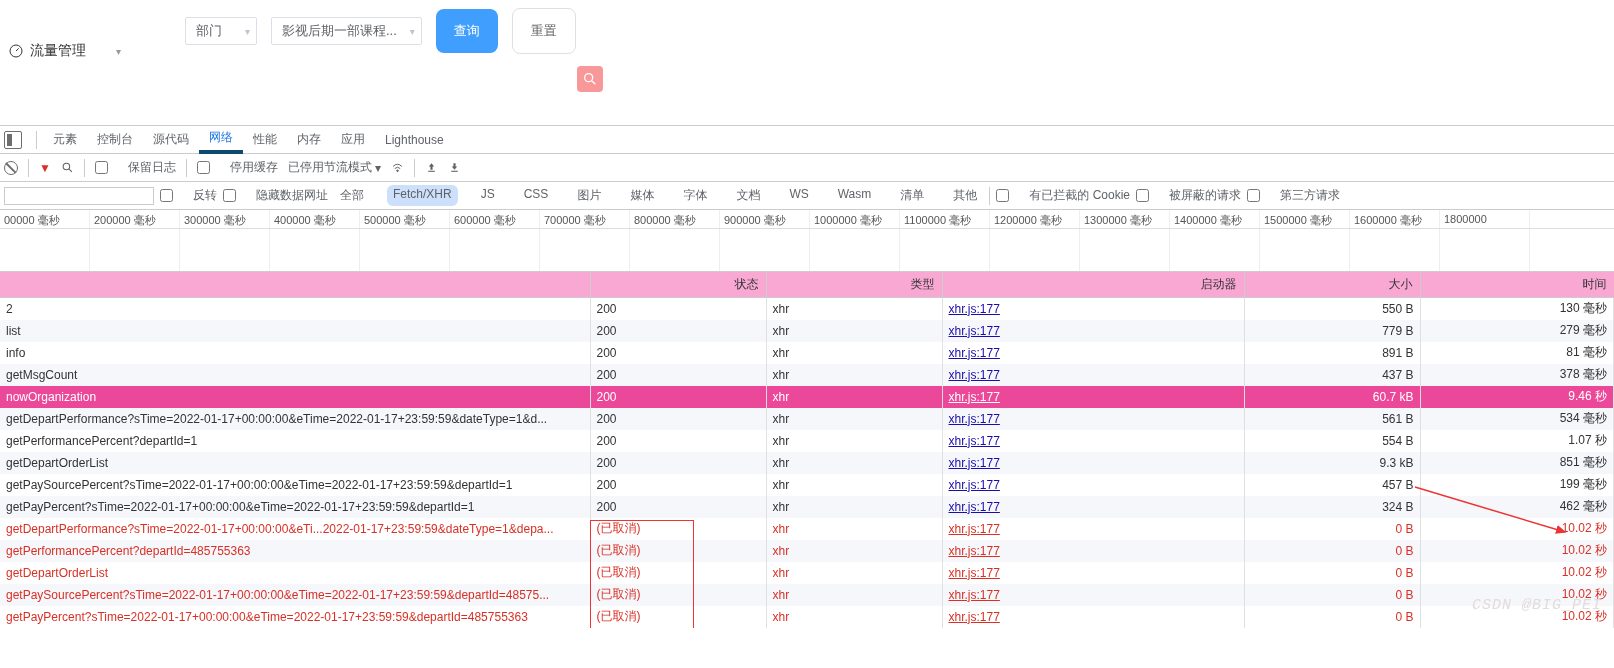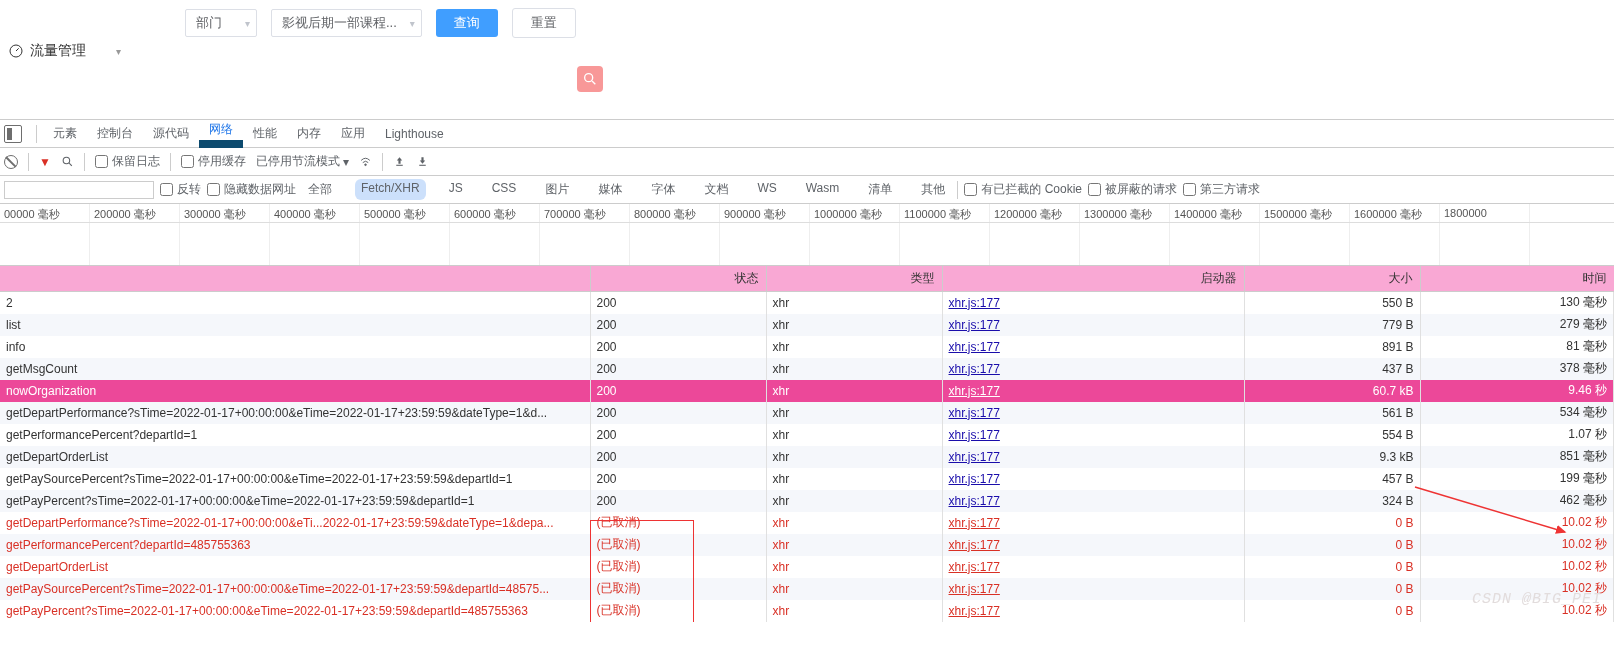--- a/index.html
+++ b/index.html
@@ -8,42 +8,42 @@
     .app-top { display: flex; align-items: flex-start; padding: 4px 0; }
     .sidebar-menu { display: flex; align-items: center; padding: 38px 8px 0 8px; width: 155px; }
     .sidebar-menu .icon-circle { width: 16px; height: 16px; margin-right: 6px; }
     .sidebar-menu span.label { font-size: 14px; color: #333; }
     .sidebar-menu .chev { margin-left: 30px; color: #999; font-size: 10px; }
     
     .filter-bar { display: flex; gap: 14px; padding: 4px 0 12px 30px; align-items: center; background: #fff; }
     .select-box { border: 1px solid #dcdfe6; border-radius: 2px; padding: 4px 24px 4px 10px; font-size: 13px; color: #606266; position: relative; background: #fff; min-width: 72px; display: flex; align-items: center; }
     .select-box .chev-down { position: absolute; right: 6px; color: #c0c4cc; font-size: 10px; }
     .select-box.wide { min-width: 140px; }
-    .btn { padding: 5px 18px; border-radius: 3px; font-size: 13px; cursor: pointer; border: none; }
+    .btn { padding: 13px 18px; border-radius: 8px; font-size: 13px; cursor: pointer; border: none; }
     .btn-primary { background: #409eff; color: #fff; }
     .btn-default { background: #fff; color: #606266; border: 1px solid #dcdfe6; }
     
     .search-badge { position: absolute; left: 577px; top: 66px; width: 26px; height: 26px; background: #f89898; border-radius: 4px; display: flex; align-items: center; justify-content: center; }
     .search-badge svg { width: 16px; height: 16px; fill: #fff; }
     
     .devtools { border-top: 1px solid #ccc; margin-top: 55px; }
     .dt-tabs { display: flex; align-items: center; border-bottom: 1px solid #ccc; height: 28px; padding: 0 4px; font-size: 12px; }
     .dt-tabs .dock-icon { width: 18px; height: 18px; border: 1px solid #6e6e6e; border-radius: 2px; margin-right: 8px; position: relative; }
     .dt-tabs .dock-icon::after { content: ''; position: absolute; left: 2px; top: 2px; width: 5px; height: 12px; background: #6e6e6e; }
     .dt-tabs .sep { width: 1px; height: 18px; background: #ccc; margin: 0 6px; }
     .dt-tab { padding: 0 10px; height: 28px; display: flex; align-items: center; color: #5f6368; cursor: pointer; }
-    .dt-tab.active { color: #1a73e8; border-bottom: 8px solid #0c4a6e; }
+    .dt-tab.active { color: #1a73e8; border-bottom: 4px solid #0c4a6e; }
     
     .dt-toolbar { display: flex; align-items: center; height: 28px; border-bottom: 1px solid #ccc; padding: 0 4px; gap: 10px; font-size: 12px; color: #5f6368; }
     .dt-toolbar svg { width: 13px; height: 13px; }
     .noentry { width: 14px; height: 14px; border: 1.5px solid #6e6e6e; border-radius: 50%; position: relative; }
     .noentry::after { content: ''; position: absolute; width: 14px; height: 1.5px; background: #6e6e6e; top: 5.5px; left: -1px; transform: rotate(45deg); }
     .funnel { color: #d93025; }
     .sep2 { width: 1px; height: 18px; background: #ccc; }
-    .checkbox-item { display: flex; align-items: center; gap: 4px; }
+    .checkbox-item { display: flex; align-items: center; gap: 20px; }
     .checkbox-item input { margin: 0; }
     .throttle { display: flex; align-items: center; gap: 3px; }
     
     .dt-filters { display: flex; align-items: center; height: 28px; border-bottom: 1px solid #ccc; padding: 0 4px; gap: 6px; font-size: 12px; color: #5f6368; }
     .filter-input { border: 1px solid #ccc; width: 150px; height: 18px; padding: 0 4px; font-size: 12px; }
     .filter-chip { padding: 2px 6px; cursor: pointer; border-radius: 6px; }
     .filter-chip.active { background: #cce0fb; }
     
     .dt-timeline { height: 62px; border-bottom: 1px solid #ccc; display: flex; position: relative; overflow: hidden; }
     .dt-timeline .tick { flex: 0 0 90px; font-size: 11px; color: #555; padding: 3px 12px 0 4px; border-right: 1px solid #eee; position: relative; }

